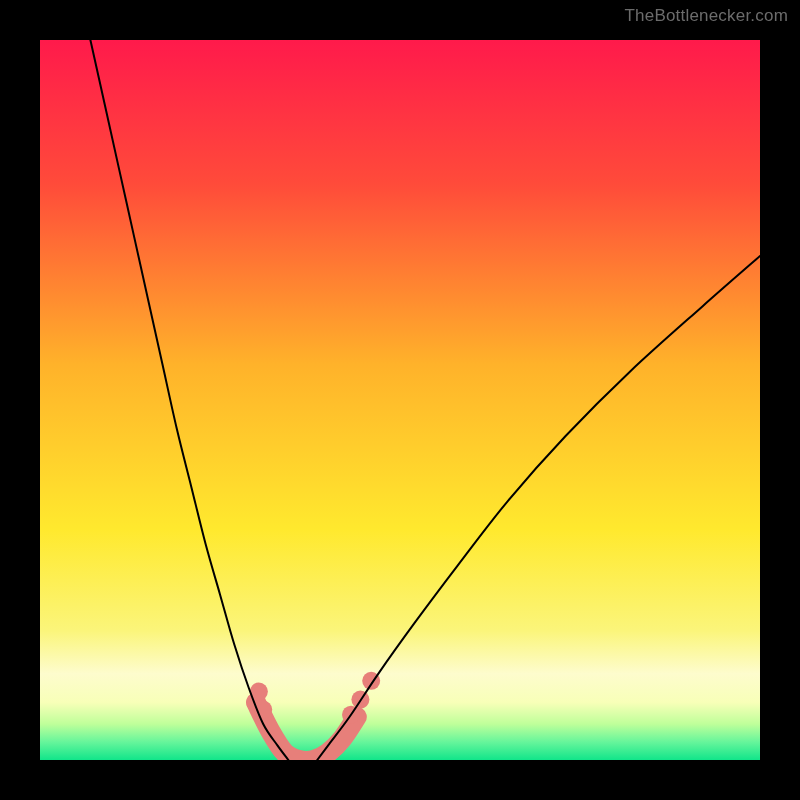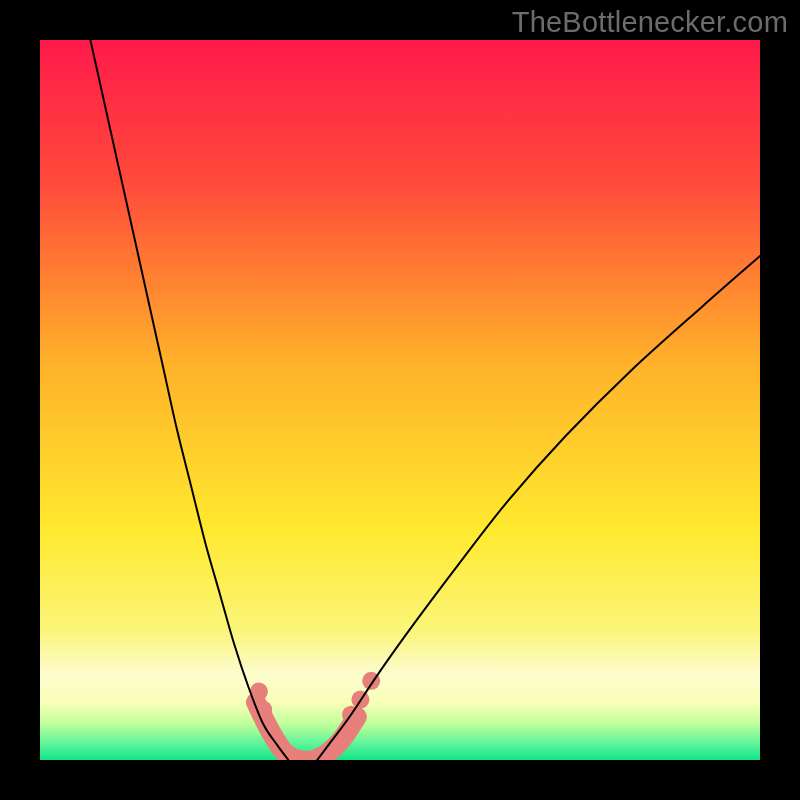--- a/index.html
+++ b/index.html
@@ -24,21 +24,21 @@
     top: 40px;
     width: 720px;
     height: 720px;
     overflow: hidden;
   }
   .watermark {
     position: absolute;
     top: 6px;
     right: 12px;
     font-family: Arial, Helvetica, sans-serif;
-    font-size: 29px;
+    font-size: 17px;
     color: #6c6c6c;
     letter-spacing: 0.2px;
     user-select: none;
   }
   svg {
     display: block;
   }
 </style>
 </head>
 <body>

